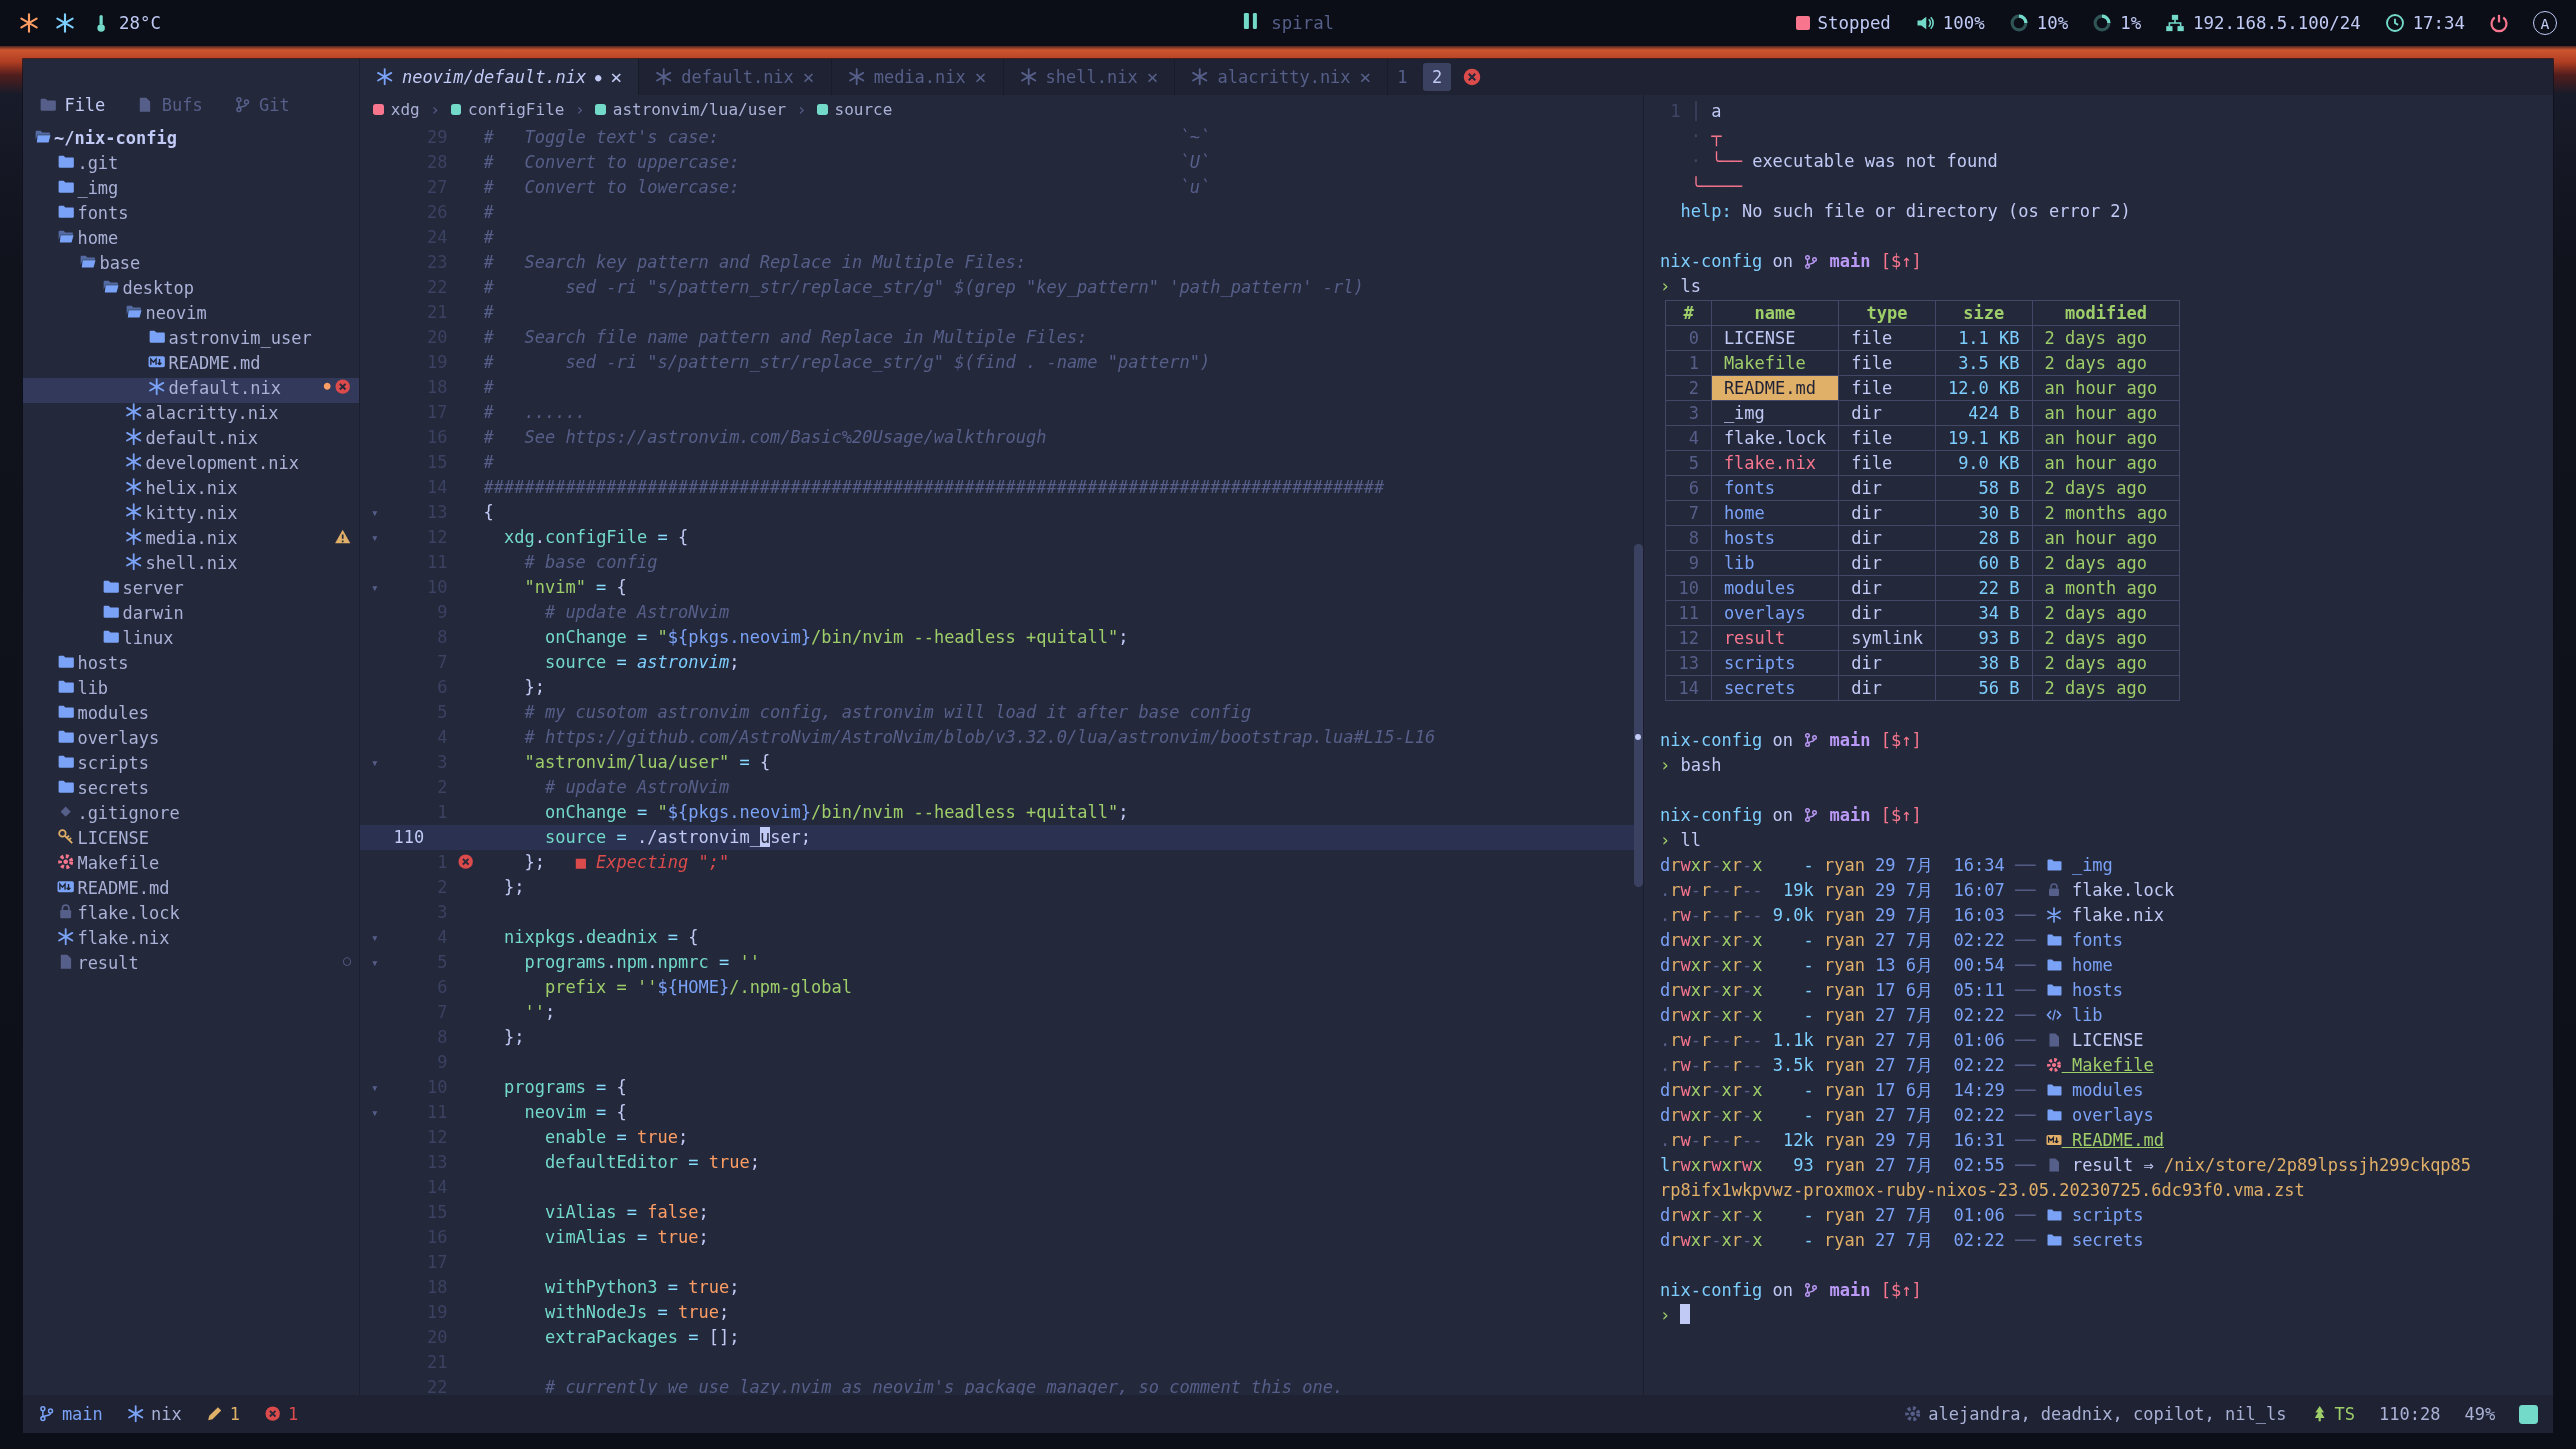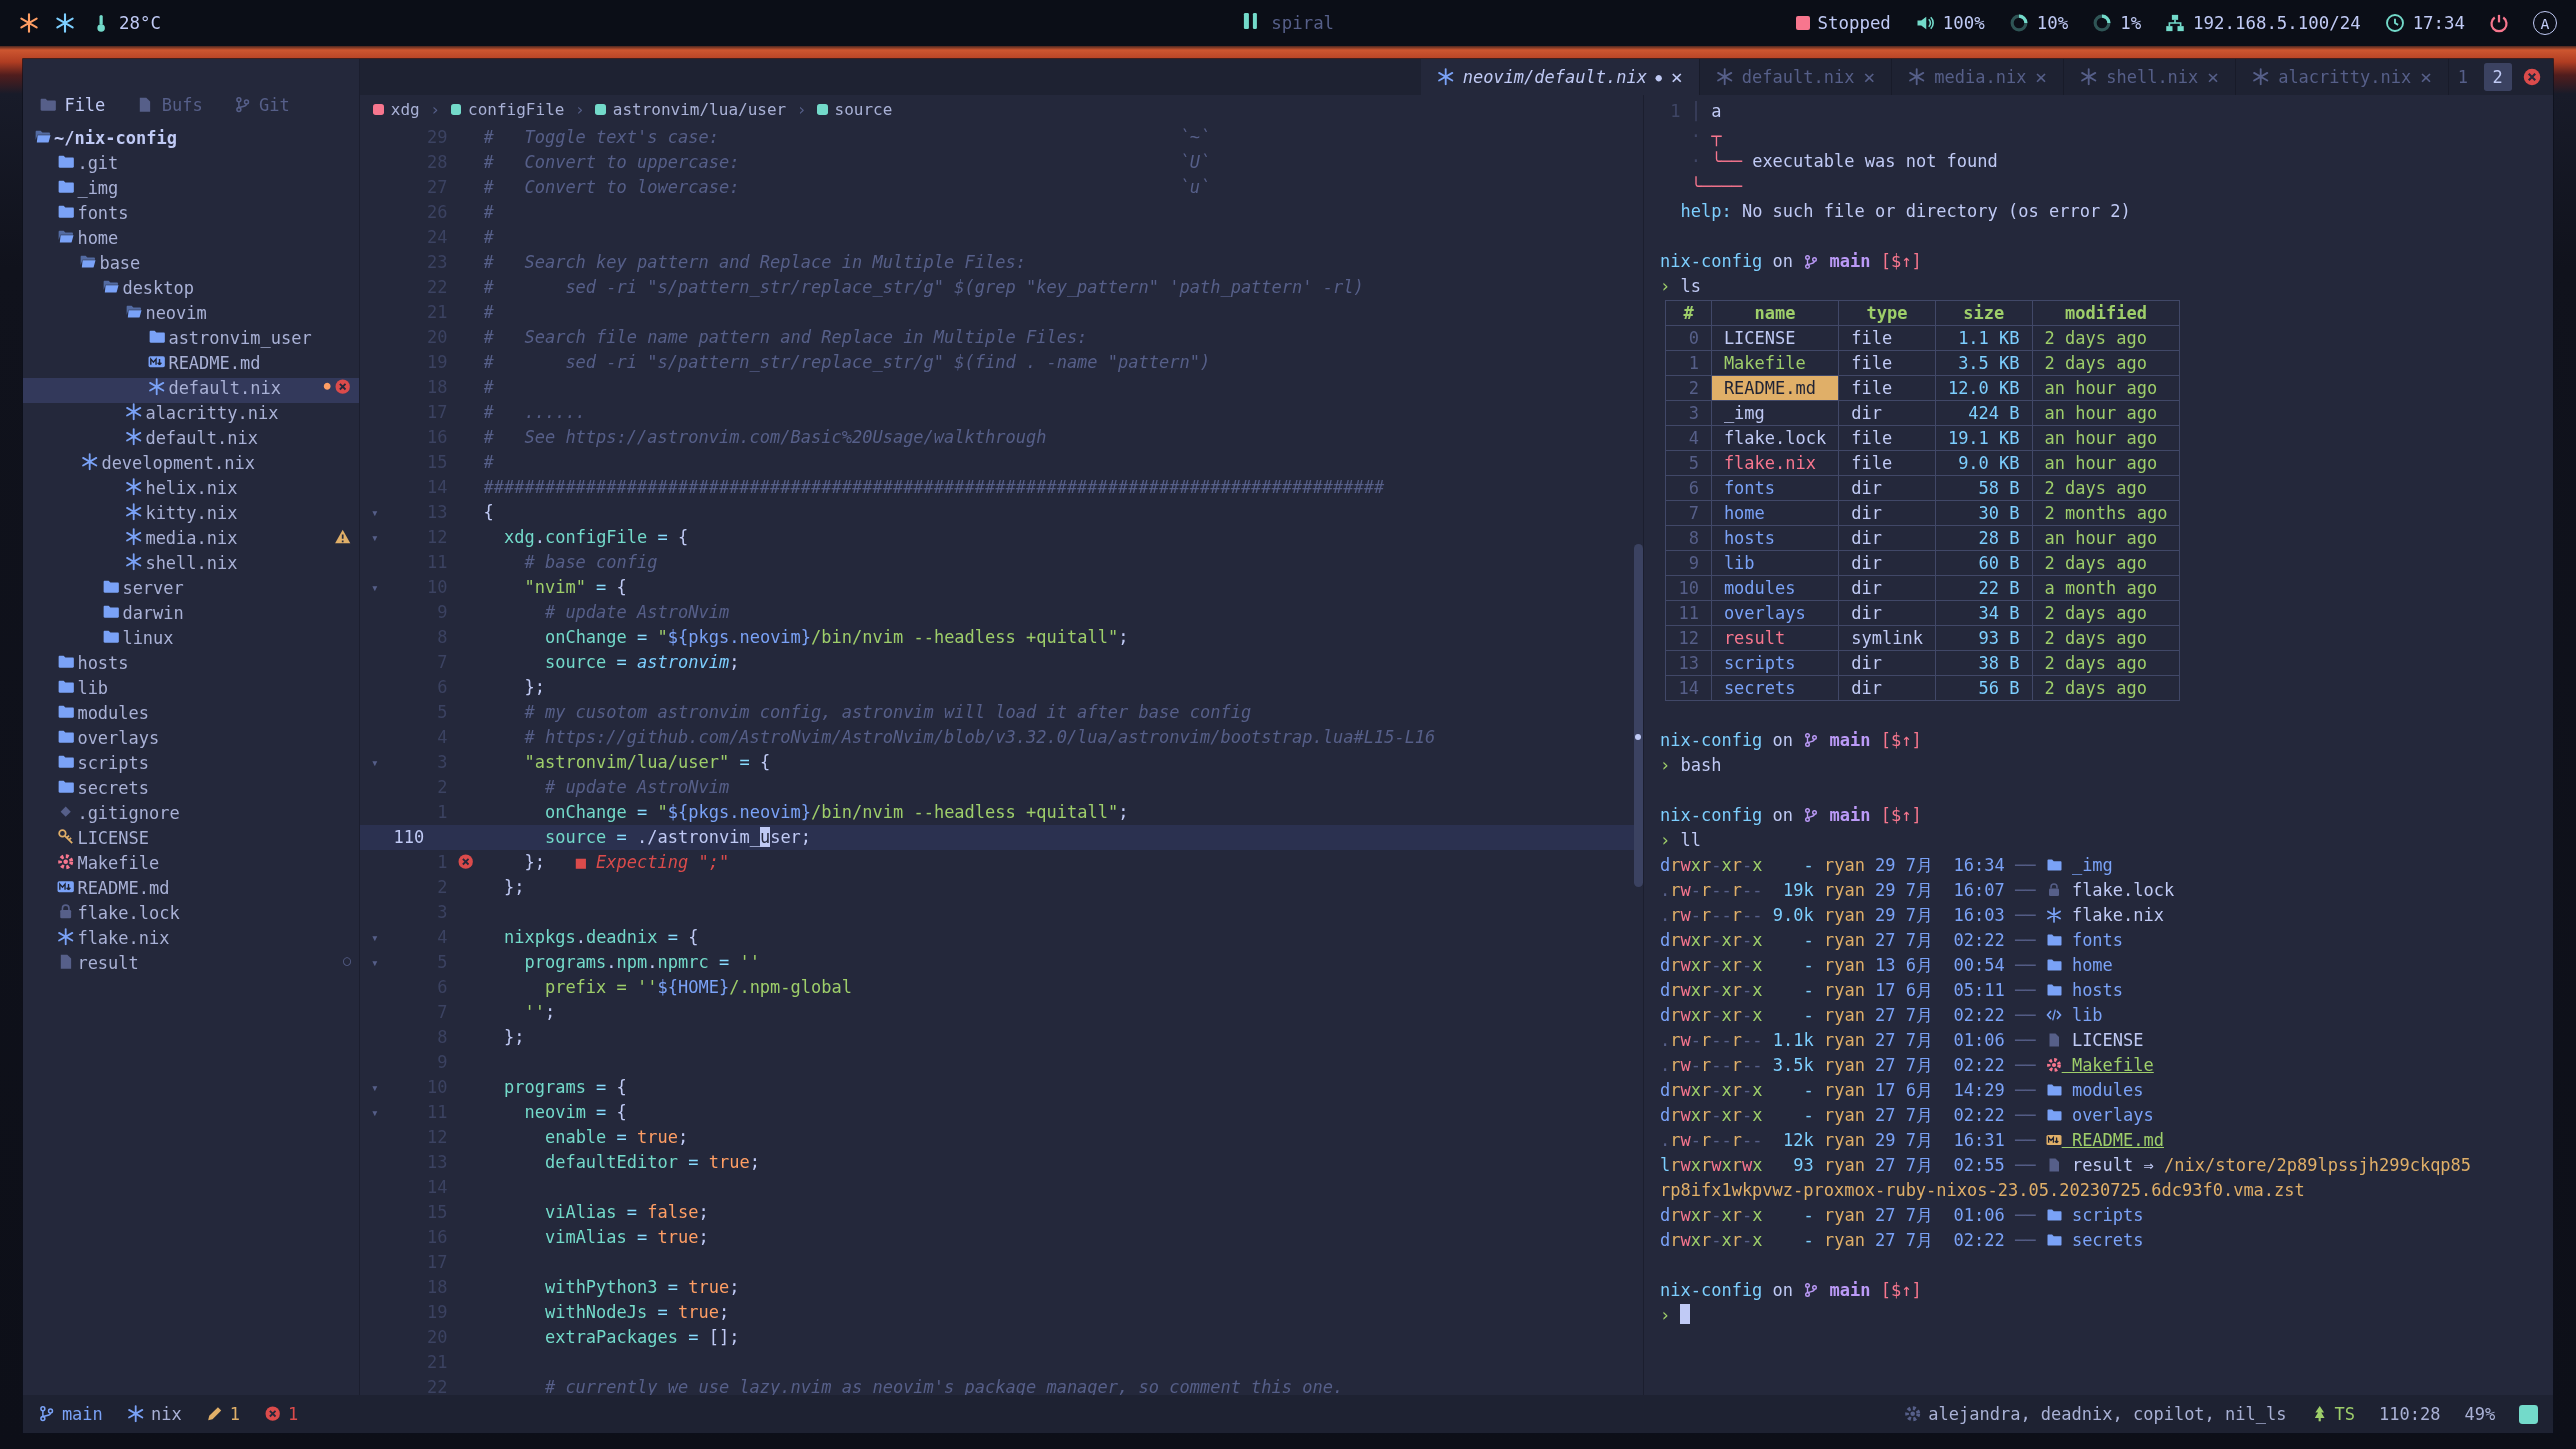--- a/index.html
+++ b/index.html
@@ -29,21 +29,21 @@
 .trow{height:25px;display:flex;align-items:flex-start;gap:3px;color:#a9b1d6;padding-right:8px}
 .trow .tname{white-space:pre}
 .trow.root .tname{color:#c0caf5;font-weight:bold}
 .trow.sel{background:#33395b}
 .sp{flex:1}
 .badge{display:flex;align-items:center}
 .badge.mod{color:#ff9e64;font-size:11.4px}
 .badge.dimc{color:#565f89;font-size:13.4px}
 
 .main{flex:1;display:flex;flex-direction:column;min-width:0}
-.tabline{height:36px;background:#1e2232;display:flex;justify-content:flex-end;align-items:stretch}
+.tabline{height:36px;background:#1e2232;display:flex;justify-content:flex-start;align-items:stretch}
 .tabs{display:flex}
 .tab{display:flex;align-items:center;gap:8.7px;padding:0 16px;font-size:17px;color:#565f89;border-right:1.3px solid #181b29;background:#1e2232;cursor:default}
 .tab.active{background:#24283b;color:#c0caf5;font-style:italic}
 .tab-name{white-space:pre}
 .mdot{font-size:10.7px;color:#c0caf5}
 .tclose{font-size:20px;line-height:1}
 .tab-ind{display:flex;align-items:center;gap:6.7px;padding-right:10.7px}
 .tabnum{min-width:28px;height:28px;display:flex;align-items:center;justify-content:center;color:#565f89;font-size:17px}
 .tabnum.active{background:#3b4261;color:#c0caf5;border-radius:2.7px}
 .content{flex:1;display:flex;min-height:0}
@@ -380,21 +380,21 @@
               <span class="tname">alacritty.nix</span>
               <span class="sp"></span>
             </div>
             <div class="trow  " style="padding-left:102px">
               <svg class="ic blue" viewBox="0 0 26 26" width="17.4" height="17.4">
                 <use href="#s-nix"></use>
               </svg>
               <span class="tname">default.nix</span>
               <span class="sp"></span>
             </div>
-            <div class="trow  " style="padding-left:58px">
+            <div class="trow  " style="padding-left:102px">
               <svg class="ic blue" viewBox="0 0 26 26" width="17.4" height="17.4">
                 <use href="#s-nix"></use>
               </svg>
               <span class="tname">development.nix</span>
               <span class="sp"></span>
             </div>
             <div class="trow  " style="padding-left:102px">
               <svg class="ic blue" viewBox="0 0 26 26" width="17.4" height="17.4">
                 <use href="#s-nix"></use>
               </svg>

